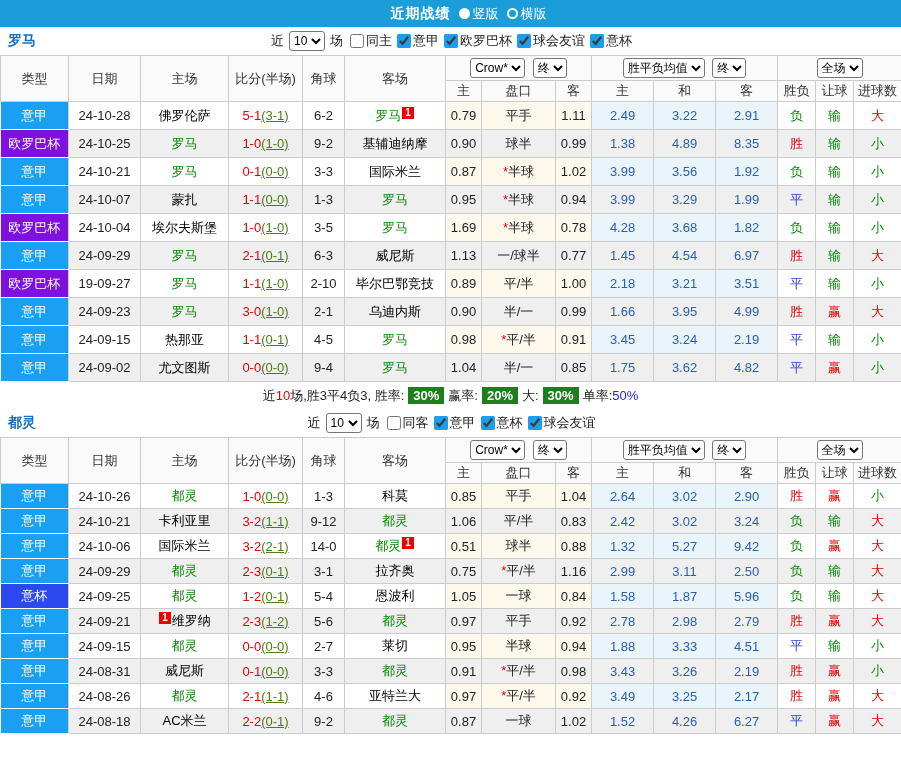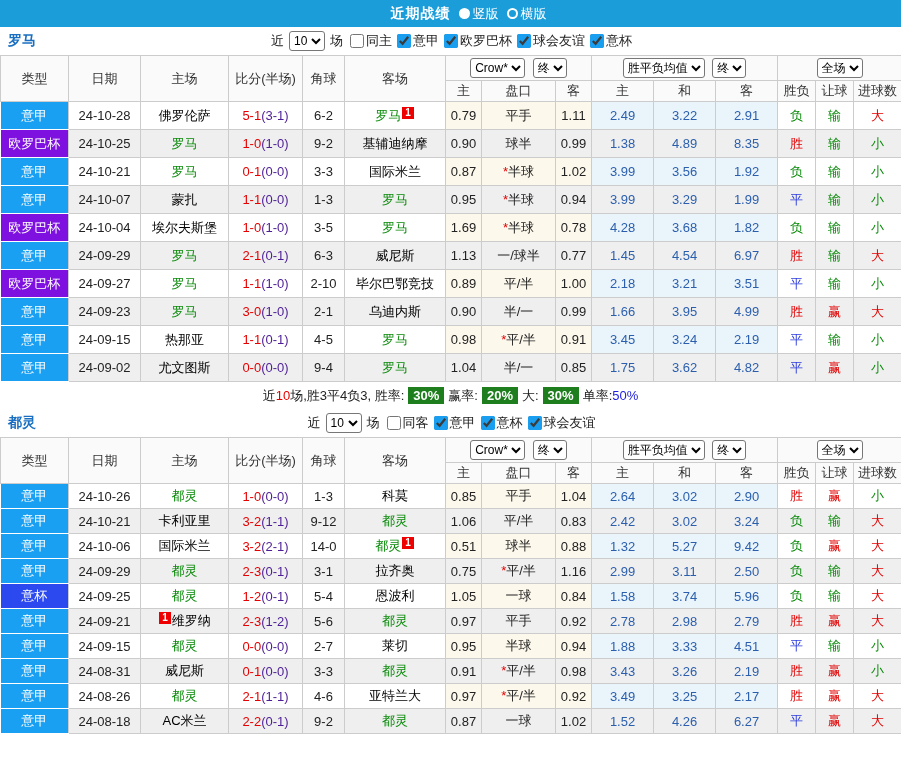--- a/index.html
+++ b/index.html
@@ -33,21 +33,21 @@
   .hdr-top select{font-size:12px;height:20px;border:1px solid #777;border-radius:3px;background:#fff;margin:0 2px;}
   .sec-0 tbody td{height:28px;}
   .sec-1 tbody td{height:25px;}
   .grid tbody tr:nth-child(even) td{background:#efefef;}
   .grid tbody td.c-cream{background:#fdf8ec;color:#222;}
   .grid tbody td.c-lblue{background:#e9f4fb;color:#2b5fae;}
   td.c-type{color:#fff;border-bottom-color:#fff;border-top-color:#fff;border-left:none;}
   td.c-hand{color:#2b5fae;}
   .ast{color:#e60000;}
   .ft{color:#e60000;}
-  .ht{color:#4c1d95;}
+  .ht{color:#4d7c0f;text-decoration:underline;}
   .team-n{color:#000;cursor:pointer;}
   .team-n.g{color:#0a8a0a;}
   .badge1{display:inline-block;background:#ee0000;color:#fff;font-size:10px;line-height:12px;padding:0 3px;position:relative;top:-4px;margin:0 1px;font-weight:bold;}
   
   .summary{height:27px;display:flex;align-items:center;justify-content:center;font-size:13px;color:#222;}
   .sum-green{background:#1e7e1e;color:#fff;font-weight:bold;padding:1px 5px;margin:0 4px;}
   .sum-red{color:#e60000;}
   .sum-blue{color:#2222dd;}
 </style>
 </head>
@@ -241,21 +241,21 @@
           <td class="c-cream">0.77</td>
           <td class="c-lblue">1.45</td>
           <td class="c-lblue">4.54</td>
           <td class="c-lblue">6.97</td>
           <td class="c-res" style="color: rgb(225, 0, 0);">胜</td>
           <td class="c-res" style="color: rgb(11, 138, 11);">输</td>
           <td class="c-res" style="color: rgb(225, 0, 0);">大</td>
         </tr>
         <tr>
           <td class="c-type" style="background: rgb(126, 17, 223);">欧罗巴杯</td>
-          <td class="c-date">24-09-27</td>
+          <td class="c-date">19-09-27</td>
           <td class="c-team"><span class="team-n g">罗马</span></td>
           <td class="c-score"><span class="ft">1-1</span><span class="ht">(1-0)</span></td>
           <td class="c-corner">2-10</td>
           <td class="c-team"><span class="team-n">毕尔巴鄂竞技</span></td>
           <td class="c-cream">0.89</td>
           <td class="c-cream c-hand">平/半</td>
           <td class="c-cream">1.00</td>
           <td class="c-lblue">2.18</td>
           <td class="c-lblue">3.21</td>
           <td class="c-lblue">3.51</td>
@@ -478,21 +478,21 @@
           <td class="c-type" style="background: rgb(43, 73, 238);">意杯</td>
           <td class="c-date">24-09-25</td>
           <td class="c-team"><span class="team-n g">都灵</span></td>
           <td class="c-score"><span class="ft">1-2</span><span class="ht">(0-1)</span></td>
           <td class="c-corner">5-4</td>
           <td class="c-team"><span class="team-n">恩波利</span></td>
           <td class="c-cream">1.05</td>
           <td class="c-cream c-hand">一球</td>
           <td class="c-cream">0.84</td>
           <td class="c-lblue">1.58</td>
-          <td class="c-lblue">3.74</td>
+          <td class="c-lblue">1.87</td>
           <td class="c-lblue">5.96</td>
           <td class="c-res" style="color: rgb(11, 138, 11);">负</td>
           <td class="c-res" style="color: rgb(11, 138, 11);">输</td>
           <td class="c-res" style="color: rgb(225, 0, 0);">大</td>
         </tr>
         <tr>
           <td class="c-type" style="background: rgb(25, 160, 242);">意甲</td>
           <td class="c-date">24-09-21</td>
           <td class="c-team"><span class="badge1">1</span><span class="team-n">维罗纳</span></td>
           <td class="c-score"><span class="ft">2-3</span><span class="ht">(1-2)</span></td>

